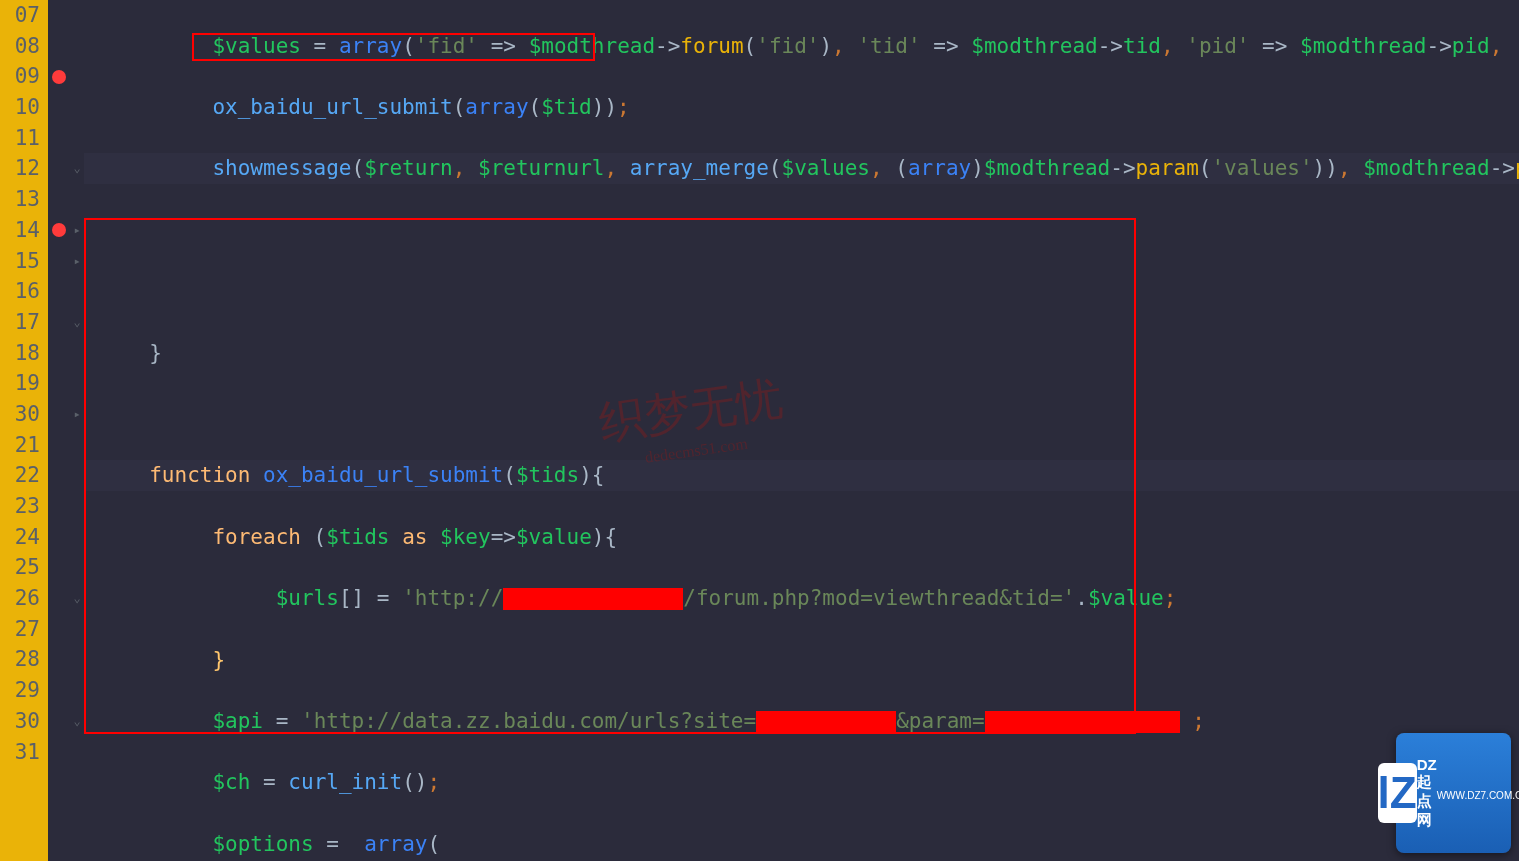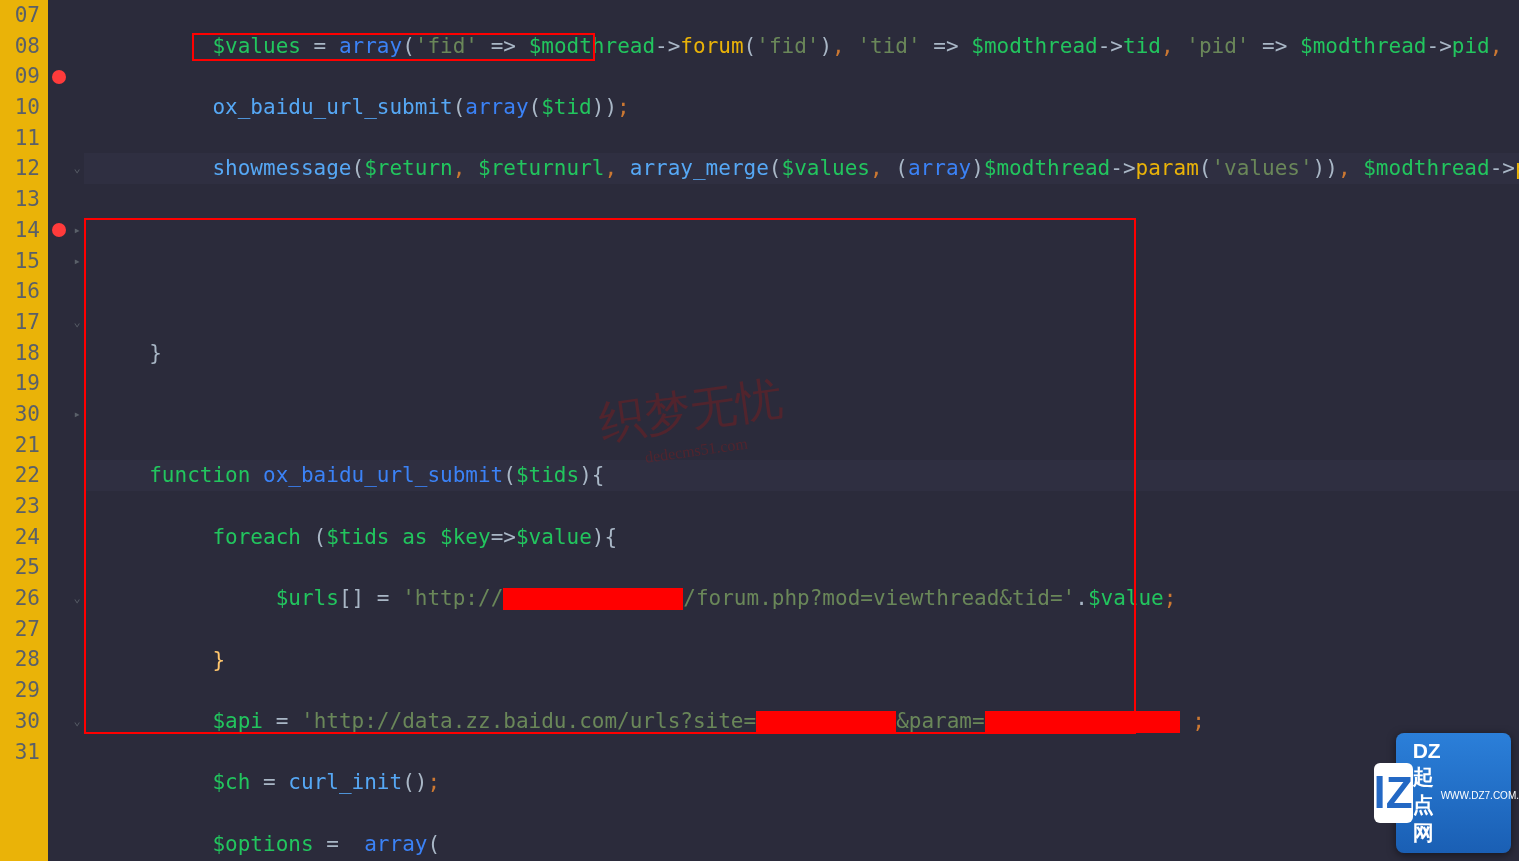--- a/index.html
+++ b/index.html
@@ -11,33 +11,33 @@
 .bp{height:30.7px;display:flex;align-items:center;justify-content:center}
 .dot{width:14px;height:14px;border-radius:50%;background:#ff3b3b}
 .fold{width:14px;flex-shrink:0;color:#5a6069;line-height:30.7px}
 .fl{height:30.7px;display:flex;align-items:center;justify-content:center;font-size:12px}
 .code{flex:1;line-height:30.7px;position:relative;white-space:pre;color:#a9b7c6}
 .row{height:30.7px;padding-left:2px}
 .tk-var{color:#22c55e}
 .tk-op{color:#a9b7c6}
 .tk-fn{color:#3b82f6}
 .tk-str{color:#6a8759}
-.tk-kw{color:#22c55e}
+.tk-kw{color:#fdba74}
 .tk-brace{color:#a9b7c6}
 .tk-punc{color:#cc7832}
 .tk-call{color:#56a8f5}
 .tk-method{color:#eab308}
 .hl-row{background:rgba(50,50,70,0.6)}
 .box-red{position:absolute;border:2px solid #ff0000;pointer-events:none}
 .redact{display:inline-block;background:#ff0000;height:22px;vertical-align:middle}
 .watermark{position:absolute;left:600px;top:380px;font-size:46px;color:#8b1a1a;opacity:.4;transform:rotate(-8deg);pointer-events:none;font-family:"Kaiti SC","STKaiti",serif}
 .watermark .sub{font-size:16px;display:block;text-align:center}
 .badge{position:absolute;right:8px;bottom:8px;width:115px;height:120px;background:linear-gradient(#2b7fd9,#1a5fb4);border-radius:8px;display:flex;flex-direction:row;align-items:center;justify-content:center;color:#fff;font-family:Arial;box-shadow:0 2px 8px rgba(0,0,0,.5)}
 .badge .logo{width:60px;height:60px;background:#fff;border-radius:6px;display:flex;align-items:center;justify-content:center;font-weight:bold;font-size:44px;color:#2368c4}
-.badge .t1{font-size:21px;font-weight:bold}
+.badge .t1{font-size:15px;font-weight:bold}
 .badge .t2{font-size:10px;margin-top:4px}
 </style>
 </head>
 <body>
 
 <div class="editor">
   <div class="gutter">
     <div class="ln">07</div>
     <div class="ln">08</div>
     <div class="ln">09</div>

